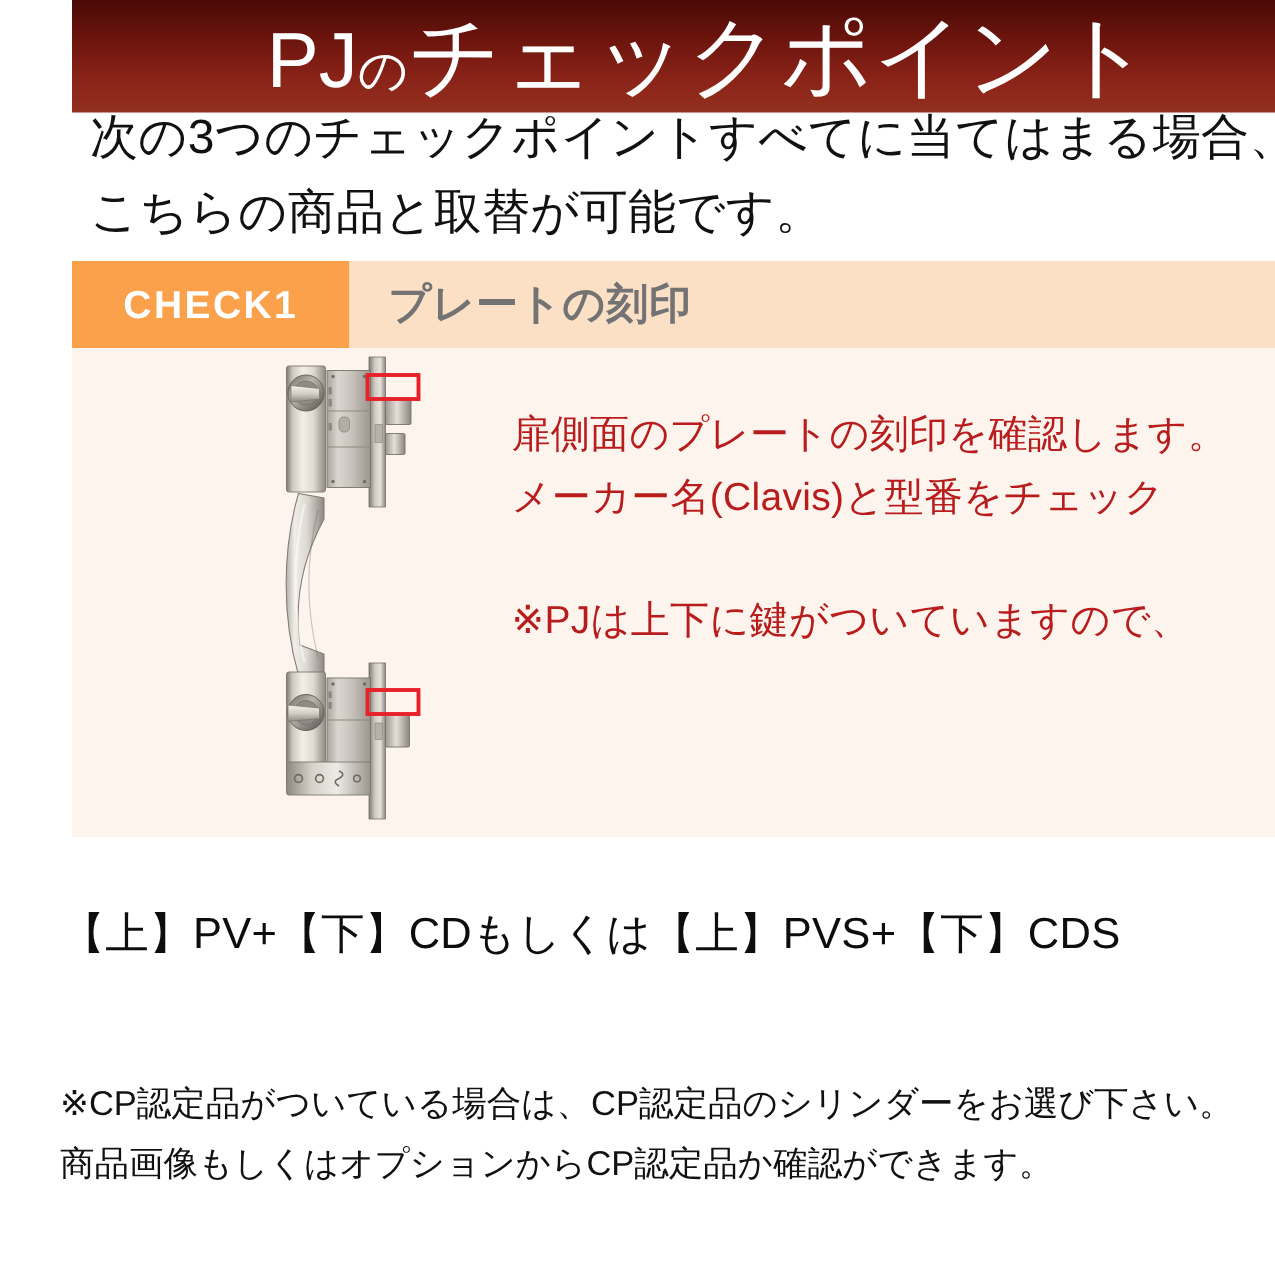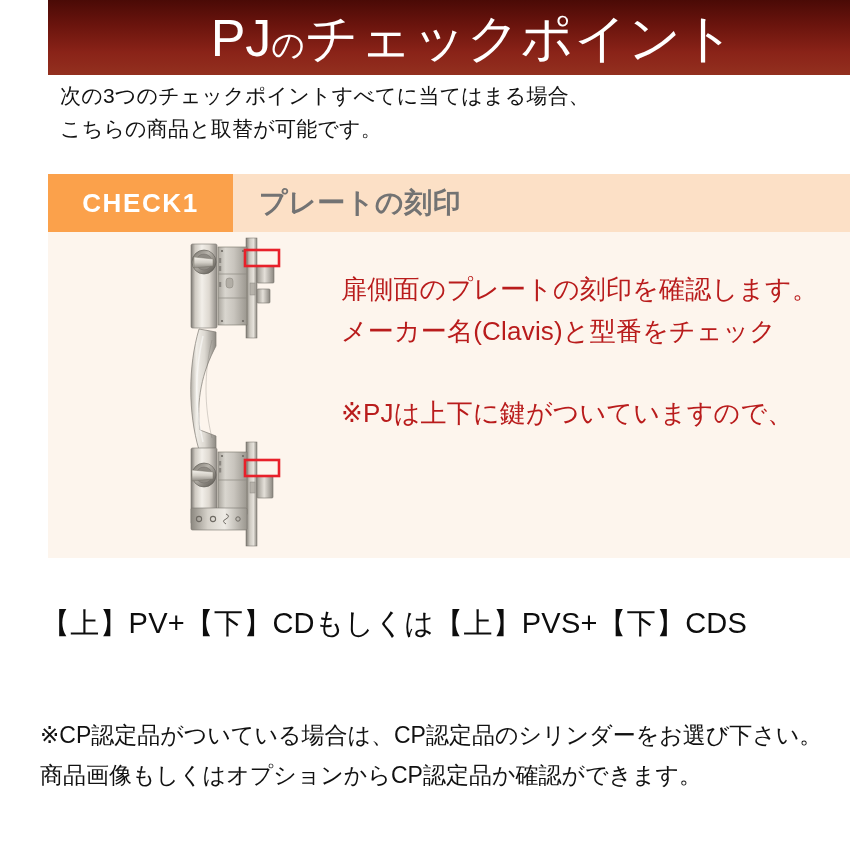--- a/index.html
+++ b/index.html
@@ -25,26 +25,26 @@
     color:#ffffff;
     font-size:47px;
     letter-spacing:0.5px;
     line-height:1;
     white-space:nowrap;
     font-weight:400;
     display:flex;align-items:baseline;
   }
   .banner-title .pj{font-size:52px;letter-spacing:0px;}
   .banner-title .no{font-size:33px;}
-  .banner-title .rest{font-size:52px;}
+  .banner-title .rest{font-size:60px;}
 
   
   .intro{
-    position:absolute;left:60px;top:80px;width:790px;
-    font-size:21px;line-height:1.55;color:#111111;
+    position:absolute;left:60px;top:67px;width:790px;
+    font-size:32px;line-height:1.55;color:#111111;
     letter-spacing:0.2px;
   }
   .intro div{white-space:nowrap;}
 
   
   .check-wrap{
     position:absolute;left:7px;top:174px;width:843px;padding-left:41px;
   }
   .check-head{
     display:flex;height:58px;width:843px;

